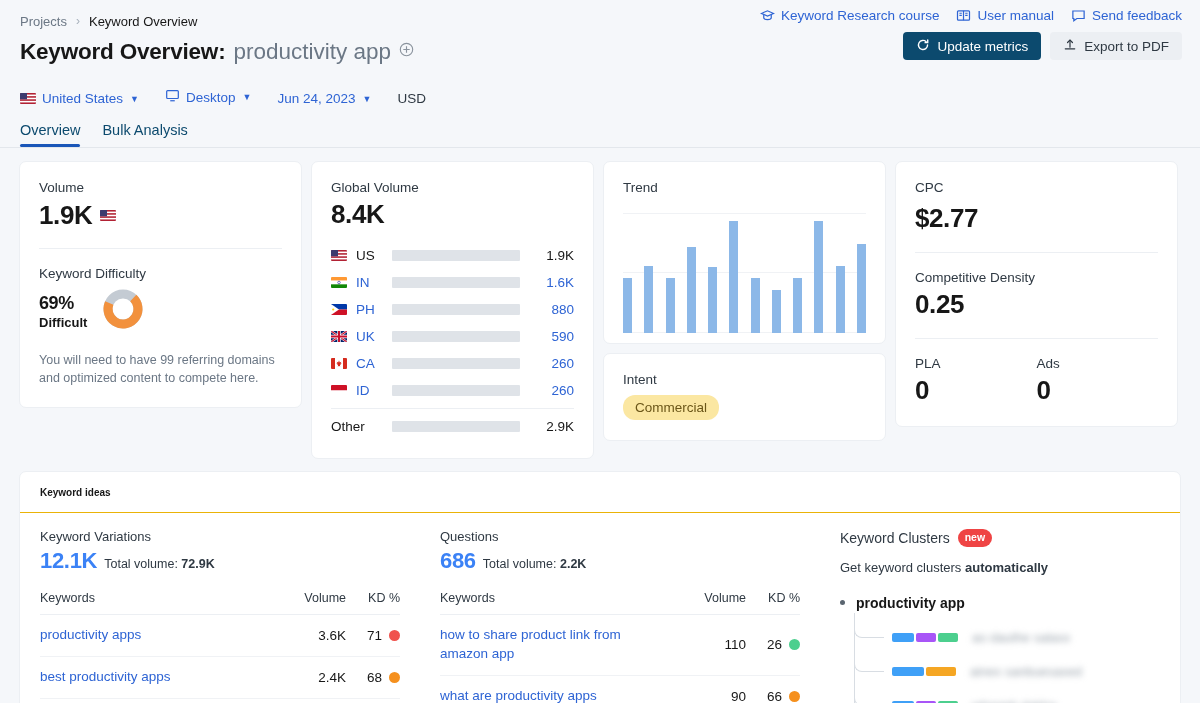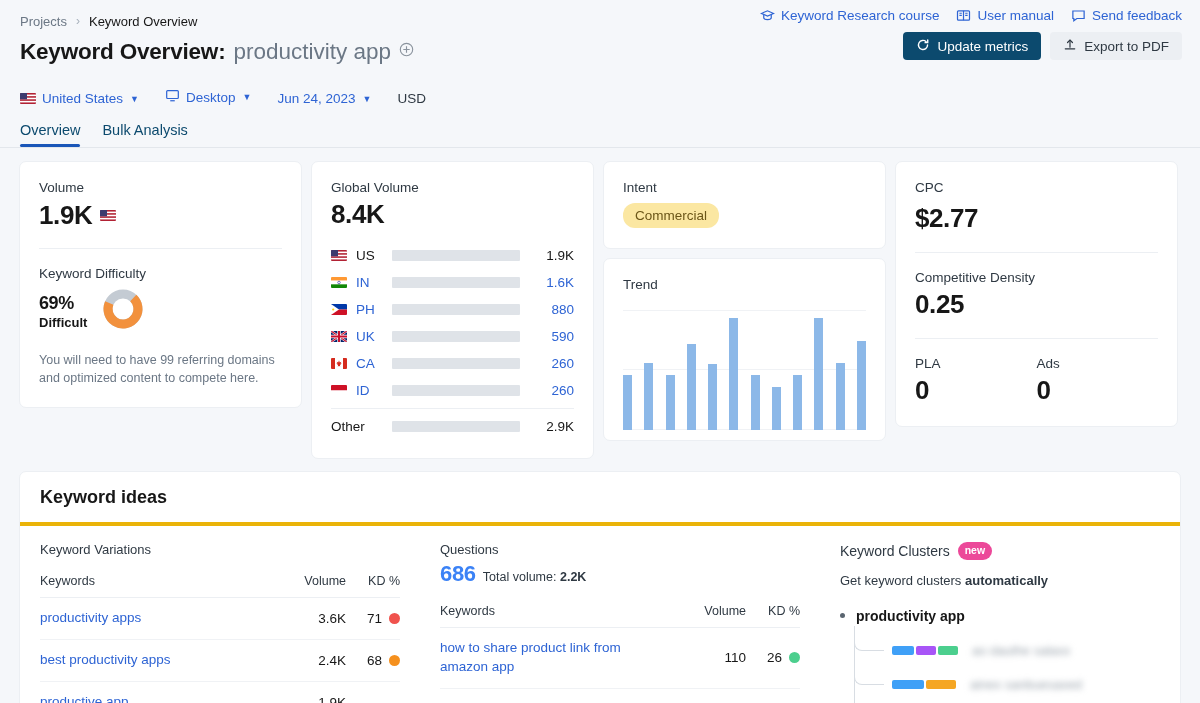--- a/index.html
+++ b/index.html
@@ -123,21 +123,21 @@
   
   .card-cpc { width: 283px; padding: 18px 19px 20px 19px; }
   .cpc-block { }
   .cpc-sub { margin-top: 17px; }
   .pla-ads { display: flex; margin-top: 17px; }
   .pla-ads > div { width: 130px; }
 
   
   .ideas-wrap { padding: 12px 19px 0 19px; }
   .ideas-card { background: #fff; border: 1px solid #eceff3; border-radius: 7px; }
-  .ideas-head { padding: 15px 20px 14px 20px; font-size: 18px; font-weight: 700; border-bottom: 4px solid #eab308; }
+  .ideas-head { padding: 15px 20px 14px 20px; font-size: 10px; font-weight: 700; border-bottom: 1px solid #eab308; }
   .ideas-body { display: flex; padding: 0; }
   .ideas-col { padding: 16px 20px 0 20px; }
   .col-a { width: 400px; }
   .col-b { width: 400px; }
   .col-c { width: 358px; }
   .col-title { font-size: 13px; color: #2f3943; }
   .col-metric-row { display: flex; align-items: baseline; gap: 7px; margin-top: 4px; }
   .col-metric { font-size: 22px; font-weight: 700; color: #3b82f6; letter-spacing: -0.3px; }
   .col-total { font-size: 12.5px; color: #2f3943; }
   .col-total b { font-weight: 700; }
@@ -154,21 +154,21 @@
   }
   table.kwtable td.kw-col { text-align: left; color: #2e64d4; cursor: pointer; line-height: 1.4; }
   th.vol-col, td.vol-col { width: 76px; }
   th.kd-col, td.kd-col { width: 54px; padding-right: 2px; }
   .kd-cell { display: inline-flex; align-items: center; justify-content: flex-end; gap: 7px; width: 100%; }
   .kd-dot { width: 11px; height: 11px; border-radius: 50%; flex: 0 0 auto; }
 
   
   .cl-title-row { display: flex; align-items: center; gap: 8px; }
   .badge-new {
-    background: #ec4899; color: #fff; font-size: 10.5px; font-weight: 700;
+    background: #ef4444; color: #fff; font-size: 10.5px; font-weight: 700;
     padding: 2px 7px; border-radius: 9px; line-height: 1.3;
   }
   .cl-sub { font-size: 13px; color: #2f3943; margin-top: 13px; }
   .cl-sub b { font-weight: 700; }
   .cl-tree { margin-top: 20px; position: relative; }
   .cl-root { display: flex; align-items: center; gap: 11px; font-size: 14px; font-weight: 700; }
   .cl-root-dot { width: 5px; height: 5px; background: #5a6570; border-radius: 50%; }
   .cl-branch-area { position: relative; margin-top: 2px; height: 120px; }
   .cl-vline { position: absolute; left: 14px; top: 0; bottom: 0; width: 1px; background: #d8dde3; }
   .cl-item { position: absolute; left: 14px; display: flex; align-items: center; }
@@ -424,24 +424,20 @@
           <div class="hr" style="margin: 4px 0px;"></div>
           <div class="gv-row">
             <span class="gv-other-label">Other</span>
             <span class="gv-bar-wrap"><span class="gv-bar" style="width:37%"></span></span>
             <span class="gv-val dark">2.9K</span>
           </div>
         </div>
     </div>
 
     <div class="col-mid">
-      <div class="card card-intent">
-        <div class="card-label">Intent</div>
-        <div class="badge-intent">Commercial</div>
-      </div>
       <div class="card card-trend">
         <div class="card-label">Trend</div>
         <div class="trend-chart">
           <div class="trend-gridline" style="top:0"></div>
           <div class="trend-gridline" style="top:59px"></div>
           <div class="trend-gridline" style="bottom:0"></div>
           <div class="trend-bars" id="trend-bars">
               <div class="trend-bar" style="height: 46%; background: rgb(140, 184, 232);"></div>
               <div class="trend-bar" style="height: 56%; background: rgb(140, 184, 232);"></div>
               <div class="trend-bar" style="height: 46%; background: rgb(140, 184, 232);"></div>
@@ -450,20 +446,24 @@
               <div class="trend-bar" style="height: 93%; background: rgb(140, 184, 232);"></div>
               <div class="trend-bar" style="height: 46%; background: rgb(140, 184, 232);"></div>
               <div class="trend-bar" style="height: 36%; background: rgb(140, 184, 232);"></div>
               <div class="trend-bar" style="height: 46%; background: rgb(140, 184, 232);"></div>
               <div class="trend-bar" style="height: 93%; background: rgb(140, 184, 232);"></div>
               <div class="trend-bar" style="height: 56%; background: rgb(140, 184, 232);"></div>
               <div class="trend-bar" style="height: 74%; background: rgb(140, 184, 232);"></div>
             </div>
         </div>
       </div>
+      <div class="card card-intent">
+        <div class="card-label">Intent</div>
+        <div class="badge-intent">Commercial</div>
+      </div>
     </div>
 
     <div class="card card-cpc">
       <div class="cpc-block">
         <div class="card-label">CPC</div>
         <div class="card-value" style="margin-top:8px">$2.77</div>
       </div>
       <div class="hr" style="margin-top:18px"></div>
       <div class="cpc-sub">
         <div class="card-label">Competitive Density</div>
@@ -483,20 +483,27 @@
     </div>
   </div>
 
   <div class="ideas-wrap">
     <div class="ideas-card">
       <div class="ideas-head">Keyword ideas</div>
       <div class="ideas-body">
 
         <div class="ideas-col col-a">
           <div class="col-title">Keyword Variations</div>
+          <div class="col-metric-row">
+            <span class="col-metric">12.1K</span>
+            <span class="col-total">
+              <span>Total volume:</span>
+              <b>72.9K</b>
+            </span>
+          </div>
           <table class="kwtable">
             <thead>
                 <tr>
               <th class="kw-col">Keywords</th>
               <th class="vol-col">Volume</th>
               <th class="kd-col">KD %</th>
             </tr>
               </thead>
             <tbody id="variations-body">
                 <tr>

